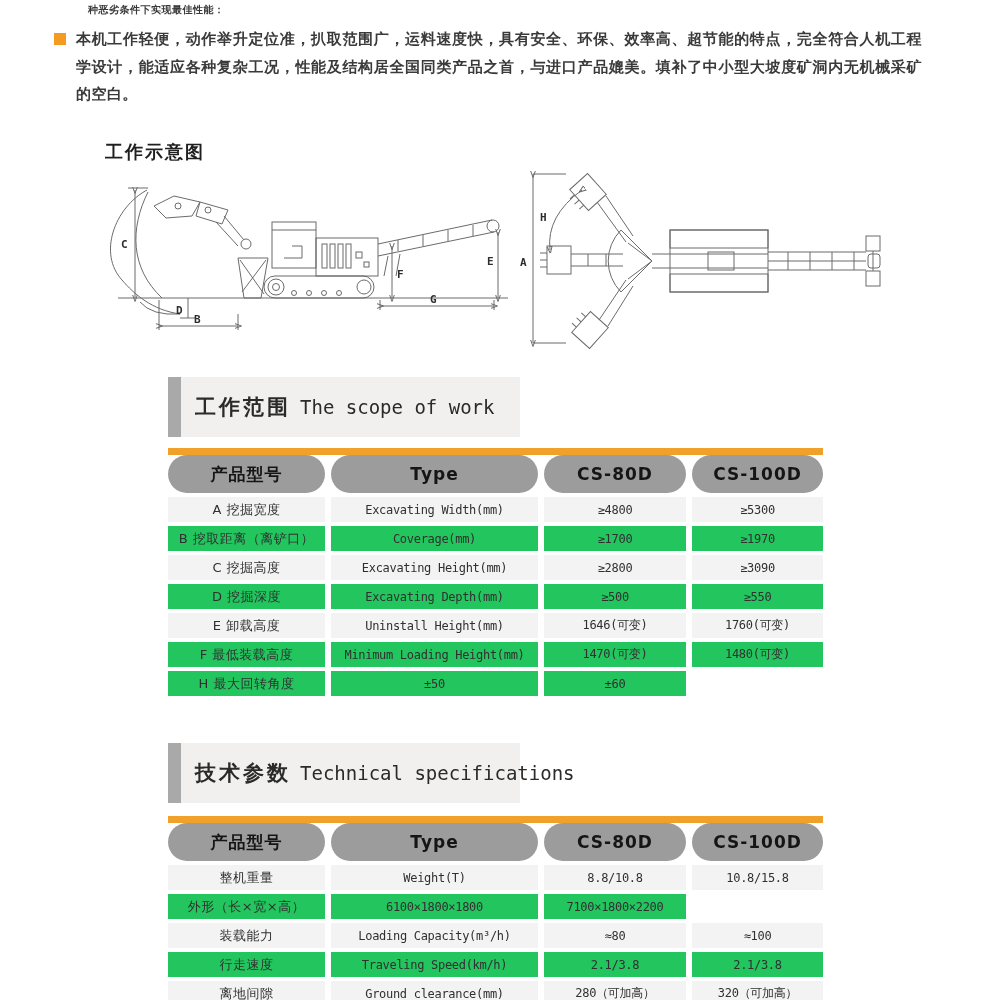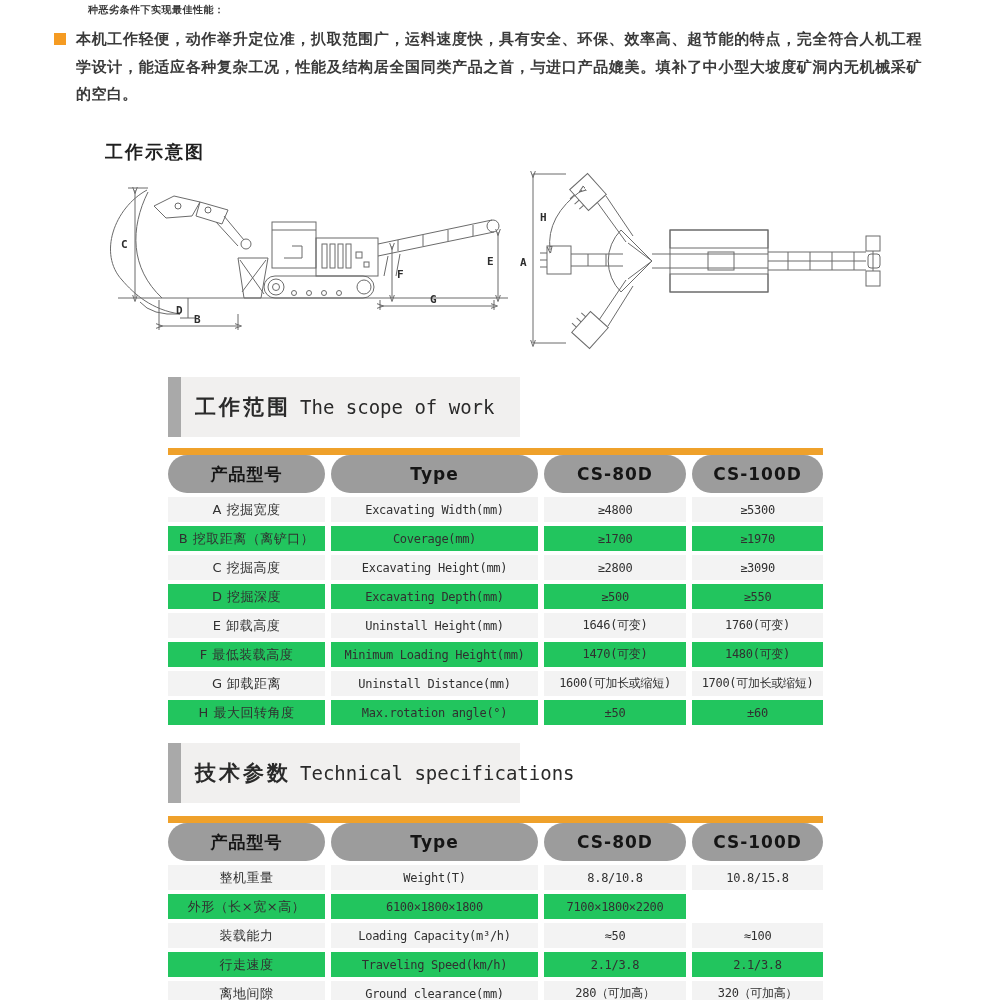--- a/index.html
+++ b/index.html
@@ -284,29 +284,22 @@
           <div class="tcell c1 en">Uninstall Height(mm)</div>
           <div class="tcell c2 en">1646(可变)</div>
           <div class="tcell c3 en">1760(可变)</div>
         </div>
         <div class="trow data dark">
           <div class="tcell c0 cn">F 最低装载高度</div>
           <div class="tcell c1 en">Minimum Loading Height(mm)</div>
           <div class="tcell c2 en">1470(可变)</div>
           <div class="tcell c3 en">1480(可变)</div>
         </div>
-        <div class="trow data light">
-          <div class="tcell c0 cn">G 卸载距离</div>
-          <div class="tcell c1 en">Uninstall Distance(mm)</div>
-          <div class="tcell c2 en">1600(可加长或缩短)</div>
-          <div class="tcell c3 en">1700(可加长或缩短)</div>
-        </div>
         <div class="trow data dark">
           <div class="tcell c0 cn">H 最大回转角度</div>
-          <div class="tcell c1 en">Max.rotation angle(°)</div>
           <div class="tcell c2 en">±50</div>
           <div class="tcell c3 en">±60</div>
         </div>
       </div>
   </div>
 
   <div class="section-header" id="sec2" style="top:743px">
     <div class="section-bar"></div>
     <span class="sec-cn">技术参数</span>
     <span class="sec-en">Technical specifications</span>
@@ -328,21 +321,21 @@
           <div class="tcell c3 en">10.8/15.8</div>
         </div>
         <div class="trow data dark">
           <div class="tcell c0 cn">外形（长×宽×高）</div>
           <div class="tcell c2 en">6100×1800×1800</div>
           <div class="tcell c3 en">7100×1800×2200</div>
         </div>
         <div class="trow data light">
           <div class="tcell c0 cn">装载能力</div>
           <div class="tcell c1 en">Loading Capacity(m³/h)</div>
-          <div class="tcell c2 en">≈50</div>
+          <div class="tcell c2 en">≈80</div>
           <div class="tcell c3 en">≈100</div>
         </div>
         <div class="trow data dark">
           <div class="tcell c0 cn">行走速度</div>
           <div class="tcell c1 en">Traveling Speed(km/h)</div>
           <div class="tcell c2 en">2.1/3.8</div>
           <div class="tcell c3 en">2.1/3.8</div>
         </div>
         <div class="trow data light">
           <div class="tcell c0 cn">离地间隙</div>

